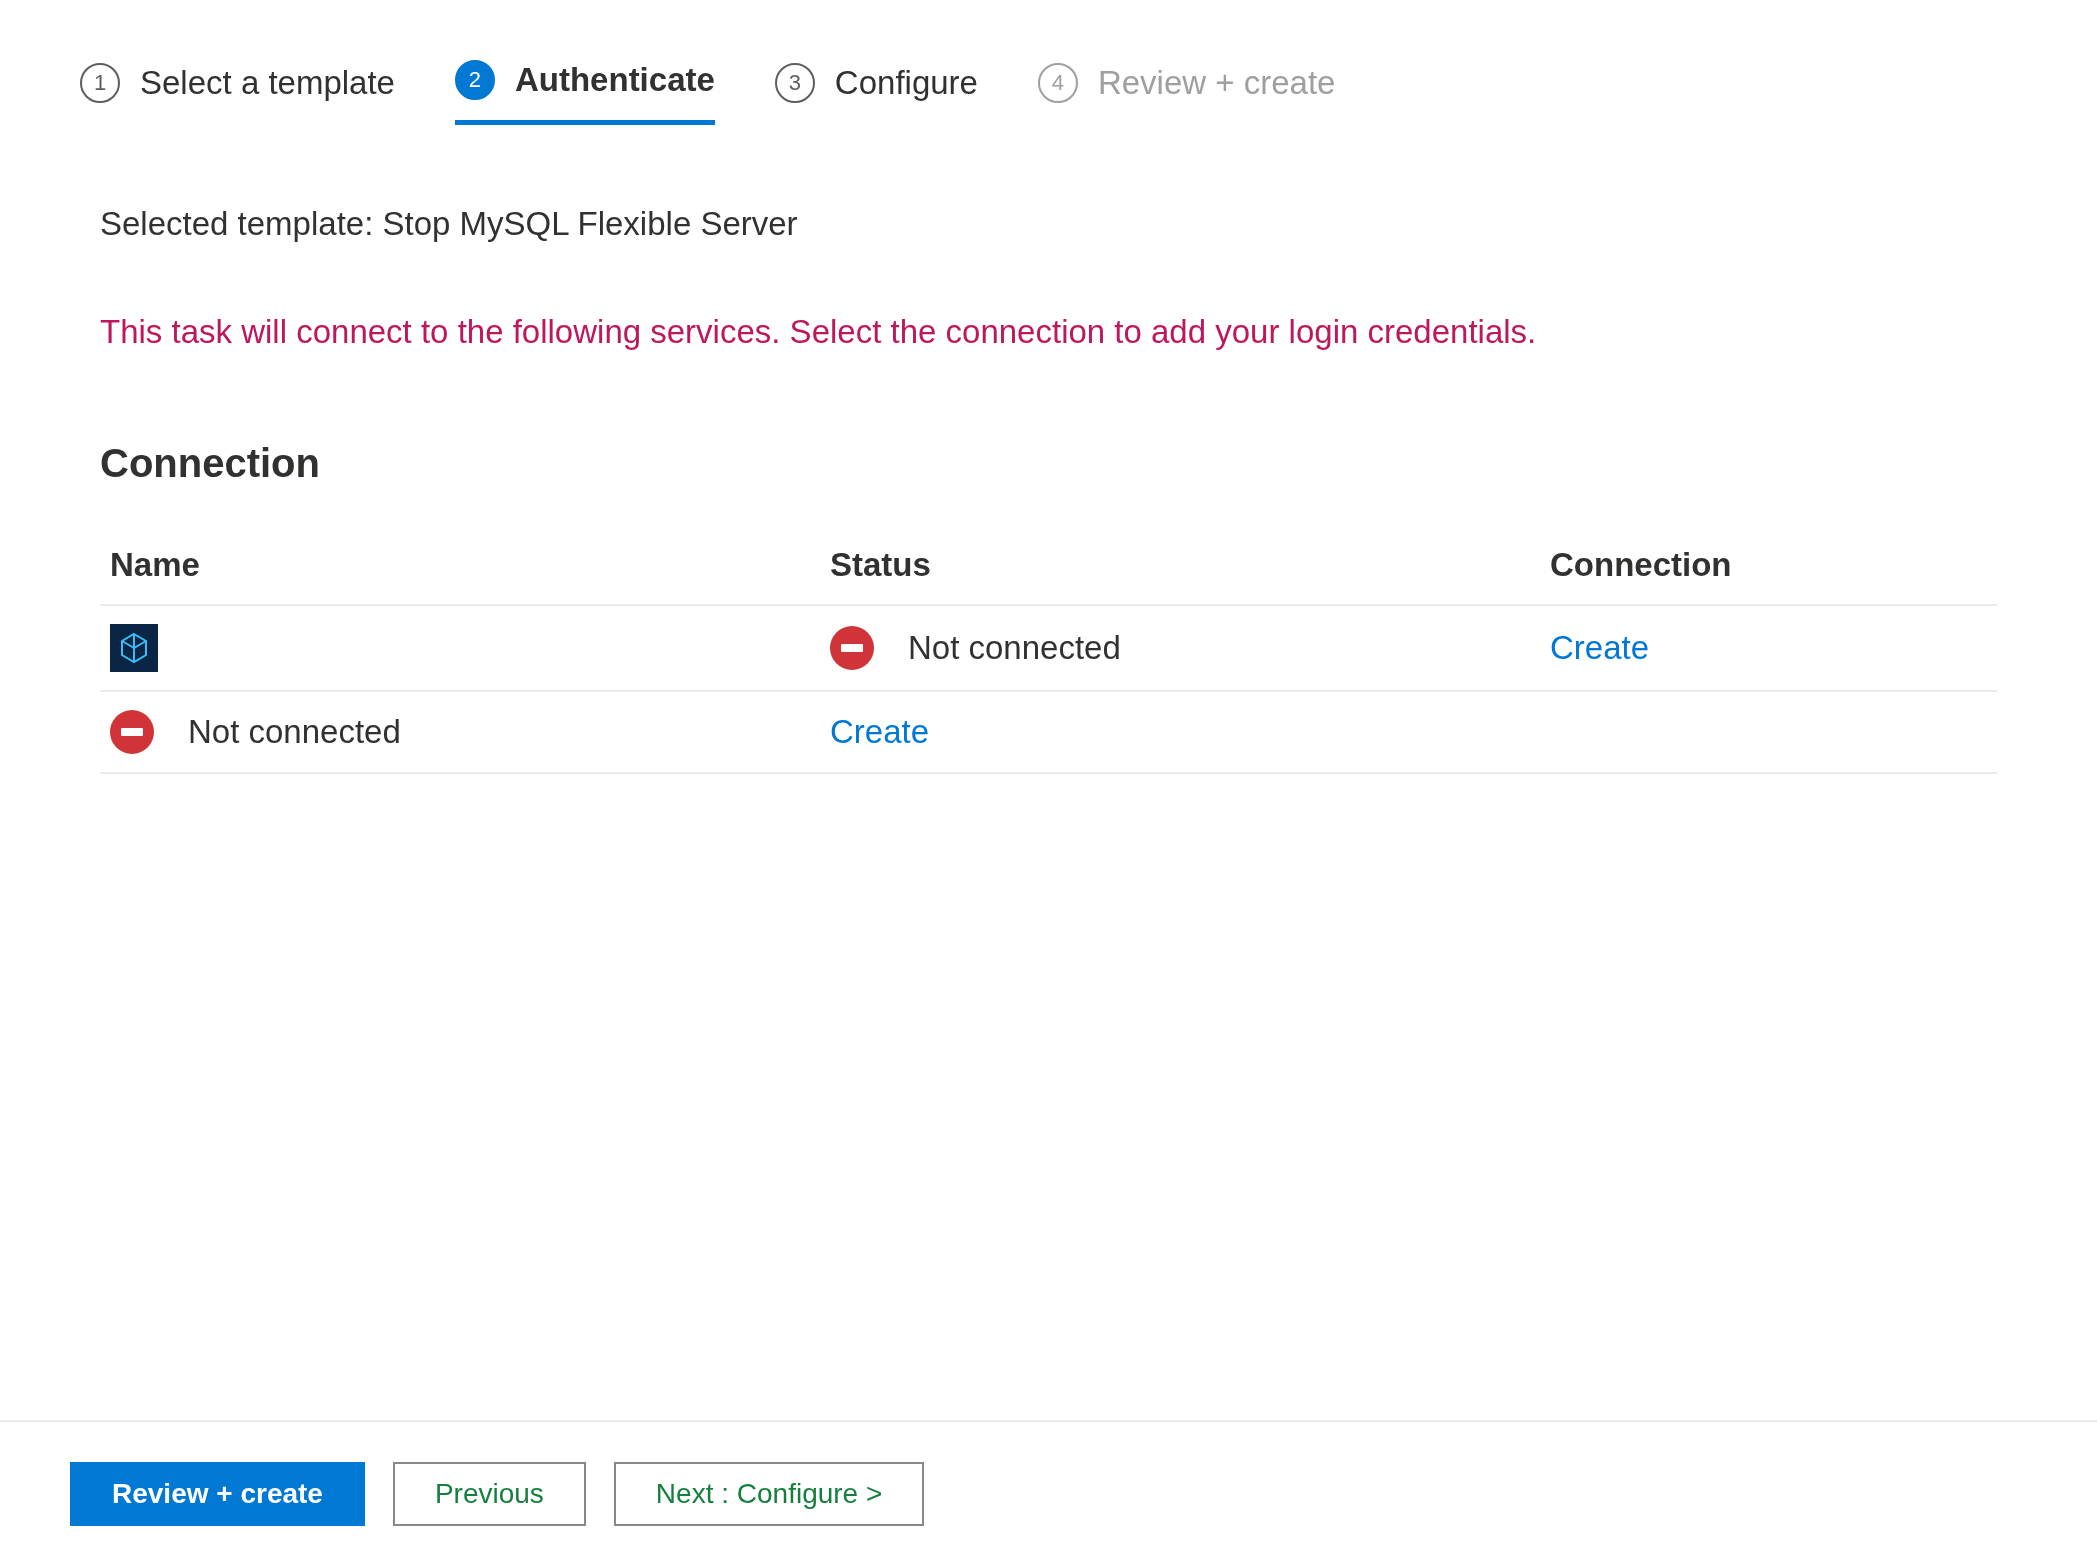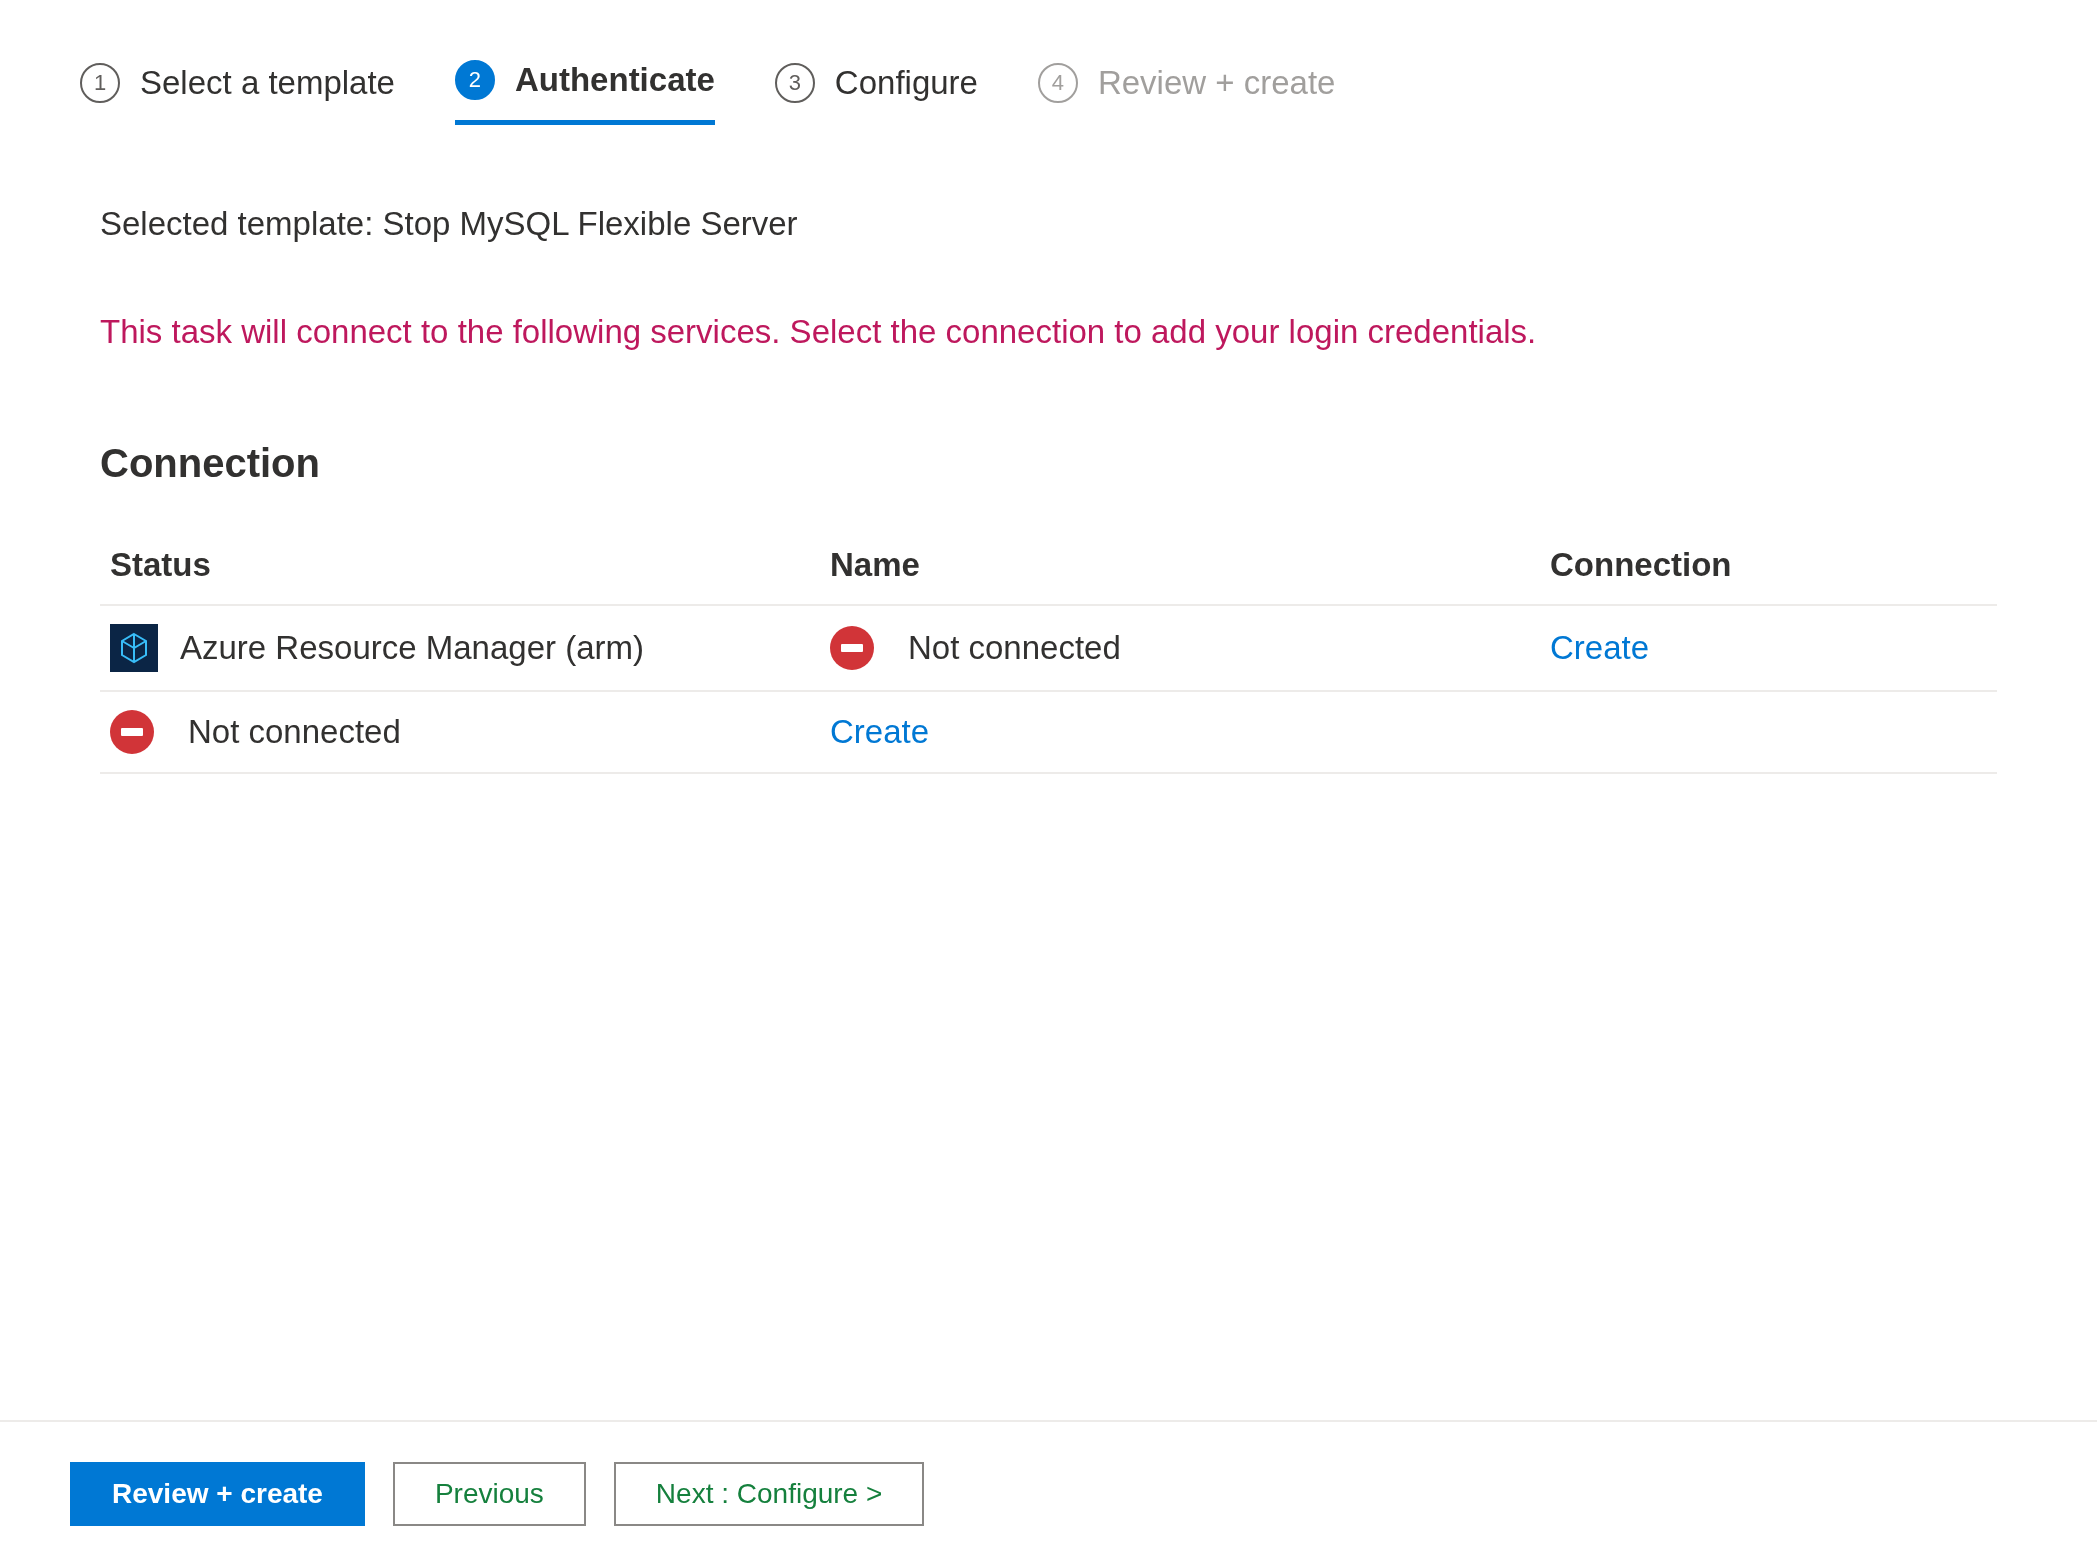--- a/index.html
+++ b/index.html
@@ -183,33 +183,32 @@
     </div>
   </div>
 
   <div class="content">
     <div class="selected-template">Selected template: Stop MySQL Flexible Server</div>
     <div class="description">This task will connect to the following services. Select the connection to add your login credentials.</div>
     <div class="section-heading">Connection</div>
 
     <div class="connections-table">
       <div class="table-header">
+        <div class="table-header-cell">Name</div>
         <div class="table-header-cell">Status</div>
-        <div class="table-header-cell">Name</div>
         <div class="table-header-cell">Connection</div>
       </div>
 
       <div class="table-row">
         <div class="name-cell">
           <svg class="service-icon" viewBox="0 0 48 48">
             <rect width="48" height="48" fill="#0b2545"></rect>
             <path d="M24 10 L36 17 L36 31 L24 38 L12 31 L12 17 Z" fill="none" stroke="#38bdf8" stroke-width="2"></path>
             <path d="M24 10 L24 24 L36 17 M24 24 L12 17 M24 24 L24 38" fill="none" stroke="#38bdf8" stroke-width="2"></path>
           </svg>
-          <span>Azure Resource Manager (arm)</span>
         </div>
         <div class="status-cell">
           <svg class="status-icon" viewBox="0 0 44 44">
             <circle cx="22" cy="22" r="22" fill="#d13438"></circle>
             <rect x="11" y="18" width="22" height="8" fill="#ffffff" rx="1"></rect>
           </svg>
           <span>Not connected</span>
         </div>
         <div class="connection-cell">
           <a class="create-link">Create</a>

